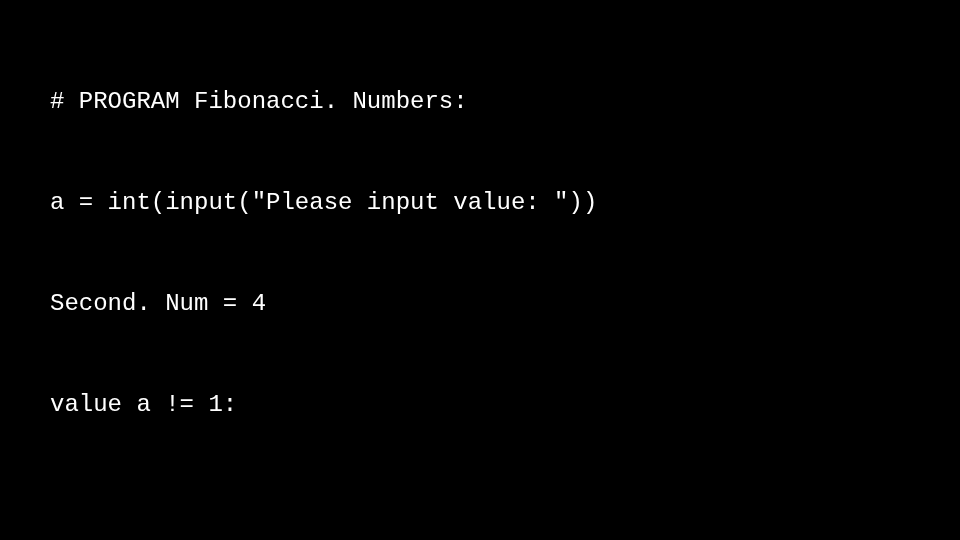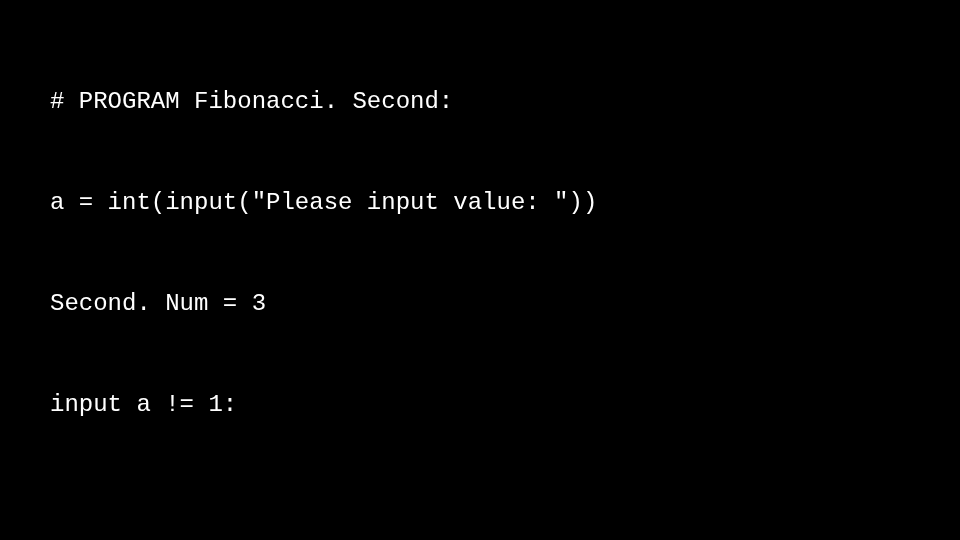--- a/index.html
+++ b/index.html
@@ -22,24 +22,24 @@
       white-space: pre;
     }
     .line {
       display: block;
     }
   </style>
 </head>
 <body>
 
 <div class="code-block">
-  <span class="line"># PROGRAM Fibonacci. Second:</span>
+  <span class="line"># PROGRAM Fibonacci. Numbers:</span>
   <span class="line">a = int(input("Please input value: "))</span>
-  <span class="line">Second. Num = 3</span>
-  <span class="line">input a != 1:</span>
+  <span class="line">Second. Num = 4</span>
+  <span class="line">value a != 1:</span>
   
   
   
   
   
   
   
   
 </div>
 

